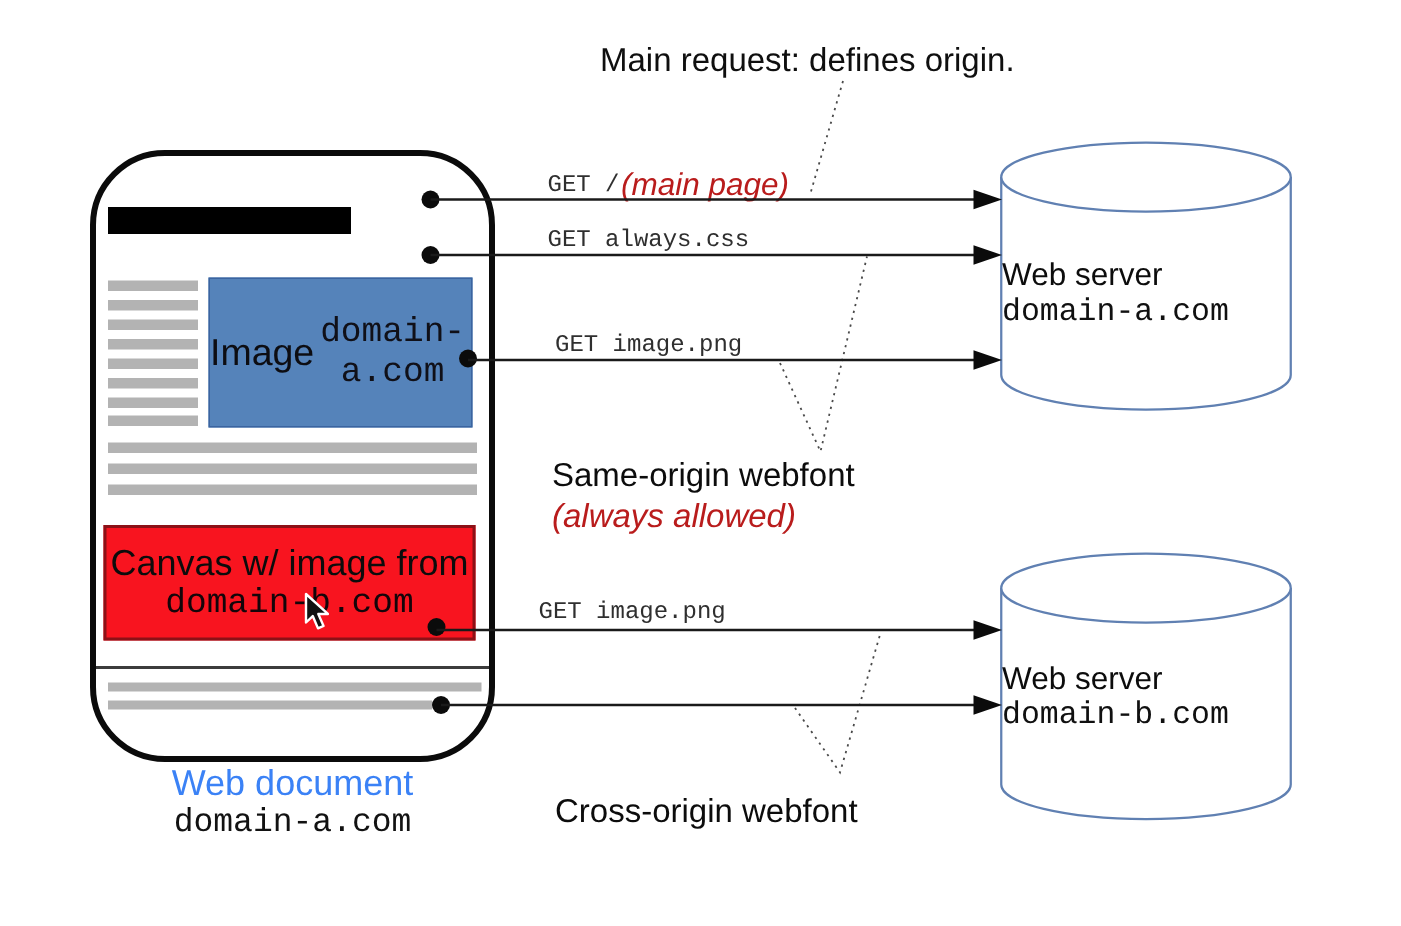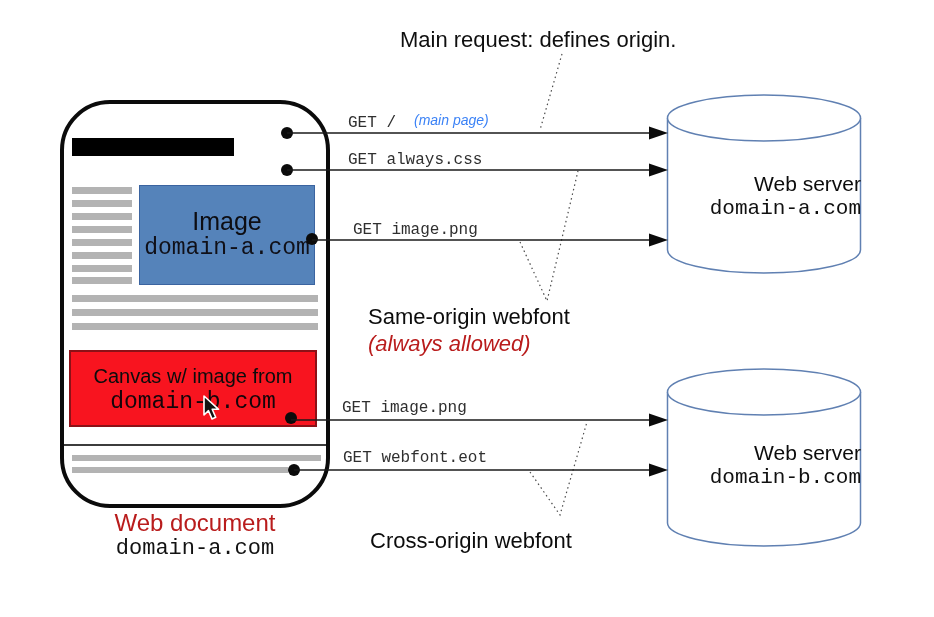--- a/index.html
+++ b/index.html
@@ -21,49 +21,49 @@
   
   #browser-frame{
     left:60px;top:100px;width:270px;height:408px;box-sizing:border-box;
     border:4px solid #0b0b0b;border-radius:50px;background:#fff;
   }
   #browser-titlebar{left:72px;top:138px;width:162px;height:18px;background:#000;}
   .ph{background:#b3b3b3;}
 
   #image-box{
     left:139px;top:185px;width:176px;height:100px;box-sizing:border-box;
-    border:1px solid #3b64a0;display:flex;flex-direction:column;
+    border:1px solid #3b64a0;display:flex;flex-direction:row;
     align-items:center;justify-content:center;text-align:center;
   }
   #image-box .t1{font-size:25px;line-height:27px;color:#0d0d12;}
   #image-box .t2{font-size:23px;line-height:27px;color:#101018;}
 
   #canvas-box{
     left:69px;top:350px;width:248px;height:77px;box-sizing:border-box;
     border:2px solid #8c1117;display:flex;flex-direction:column;
     align-items:center;justify-content:center;text-align:center;
   }
-  #canvas-box .t1{font-size:20px;line-height:26px;color:#0c0c0c;}
+  #canvas-box .t1{font-size:24px;line-height:26px;color:#0c0c0c;}
   #canvas-box .t2{font-size:23px;line-height:26px;color:#14050a;}
 
   #doc-divider{left:64px;top:444px;width:262px;height:2px;background:#3c3c3c;}
 
   #doc-caption{left:58px;top:510px;width:274px;text-align:center;}
-  #doc-caption .t1{font-size:24px;line-height:26px;color:#b91c1c;}
+  #doc-caption .t1{font-size:24px;line-height:26px;color:#3b82f6;}
   #doc-caption .t2{font-size:22px;line-height:26px;color:#121212;}
 
-  .req-label{font-size:16px;color:#2f2f2f;letter-spacing:0px;white-space:nowrap;}
-  .req-annotation{font-size:14px;font-style:italic;color:#3b82f6;white-space:nowrap;}
+  .req-label{font-size:16px;color:#2f2f2f;letter-spacing:0px;white-space:nowrap;margin-left:17px;}
+  .req-annotation{font-size:21px;font-style:italic;color:#b91c1c;white-space:nowrap;}
 
   .section-label .t1{font-size:22px;line-height:27px;color:#0c0c0c;}
   .section-label .t2{font-size:22px;line-height:27px;font-style:italic;color:#b91c1c;}
   #same-origin-label{left:368px;top:303px;width:260px;}
   #cross-origin-label{left:370px;top:527px;width:280px;}
 
-  .server-label{width:193px;text-align:right;}
+  .server-label{width:193px;text-align:left;}
   .server-label .t1{font-size:21px;line-height:24px;color:#0c0c0c;}
   .server-label .t2{font-size:21px;line-height:26px;color:#101010;}
   #server-a-label{left:668px;top:172px;}
   #server-b-label{left:668px;top:441px;}
 </style>
 </head>
 <body>
 
 <div id="stage">
 
@@ -114,21 +114,20 @@
   <div class="abs html-layer" id="doc-caption">
     <div class="t1 sans">Web document</div>
     <div class="t2 mono">domain-a.com</div>
   </div>
 
   <div class="abs html-layer mono req-label" style="left:348px;top:114px">GET /</div>
   <div class="abs html-layer sans req-annotation" style="left:414px;top:112px">(main page)</div>
   <div class="abs html-layer mono req-label" style="left:348px;top:151px">GET always.css</div>
   <div class="abs html-layer mono req-label" style="left:353px;top:221px">GET image.png</div>
   <div class="abs html-layer mono req-label" style="left:342px;top:399px">GET image.png</div>
-  <div class="abs html-layer mono req-label" style="left:343px;top:449px">GET webfont.eot</div>
 
   <div class="abs html-layer section-label" id="same-origin-label">
     <div class="t1">Same-origin webfont</div>
     <div class="t2">(always allowed)</div>
   </div>
   <div class="abs html-layer section-label" id="cross-origin-label">
     <div class="t1">Cross-origin webfont</div>
   </div>
 
   <div class="abs html-layer server-label" id="server-a-label">

